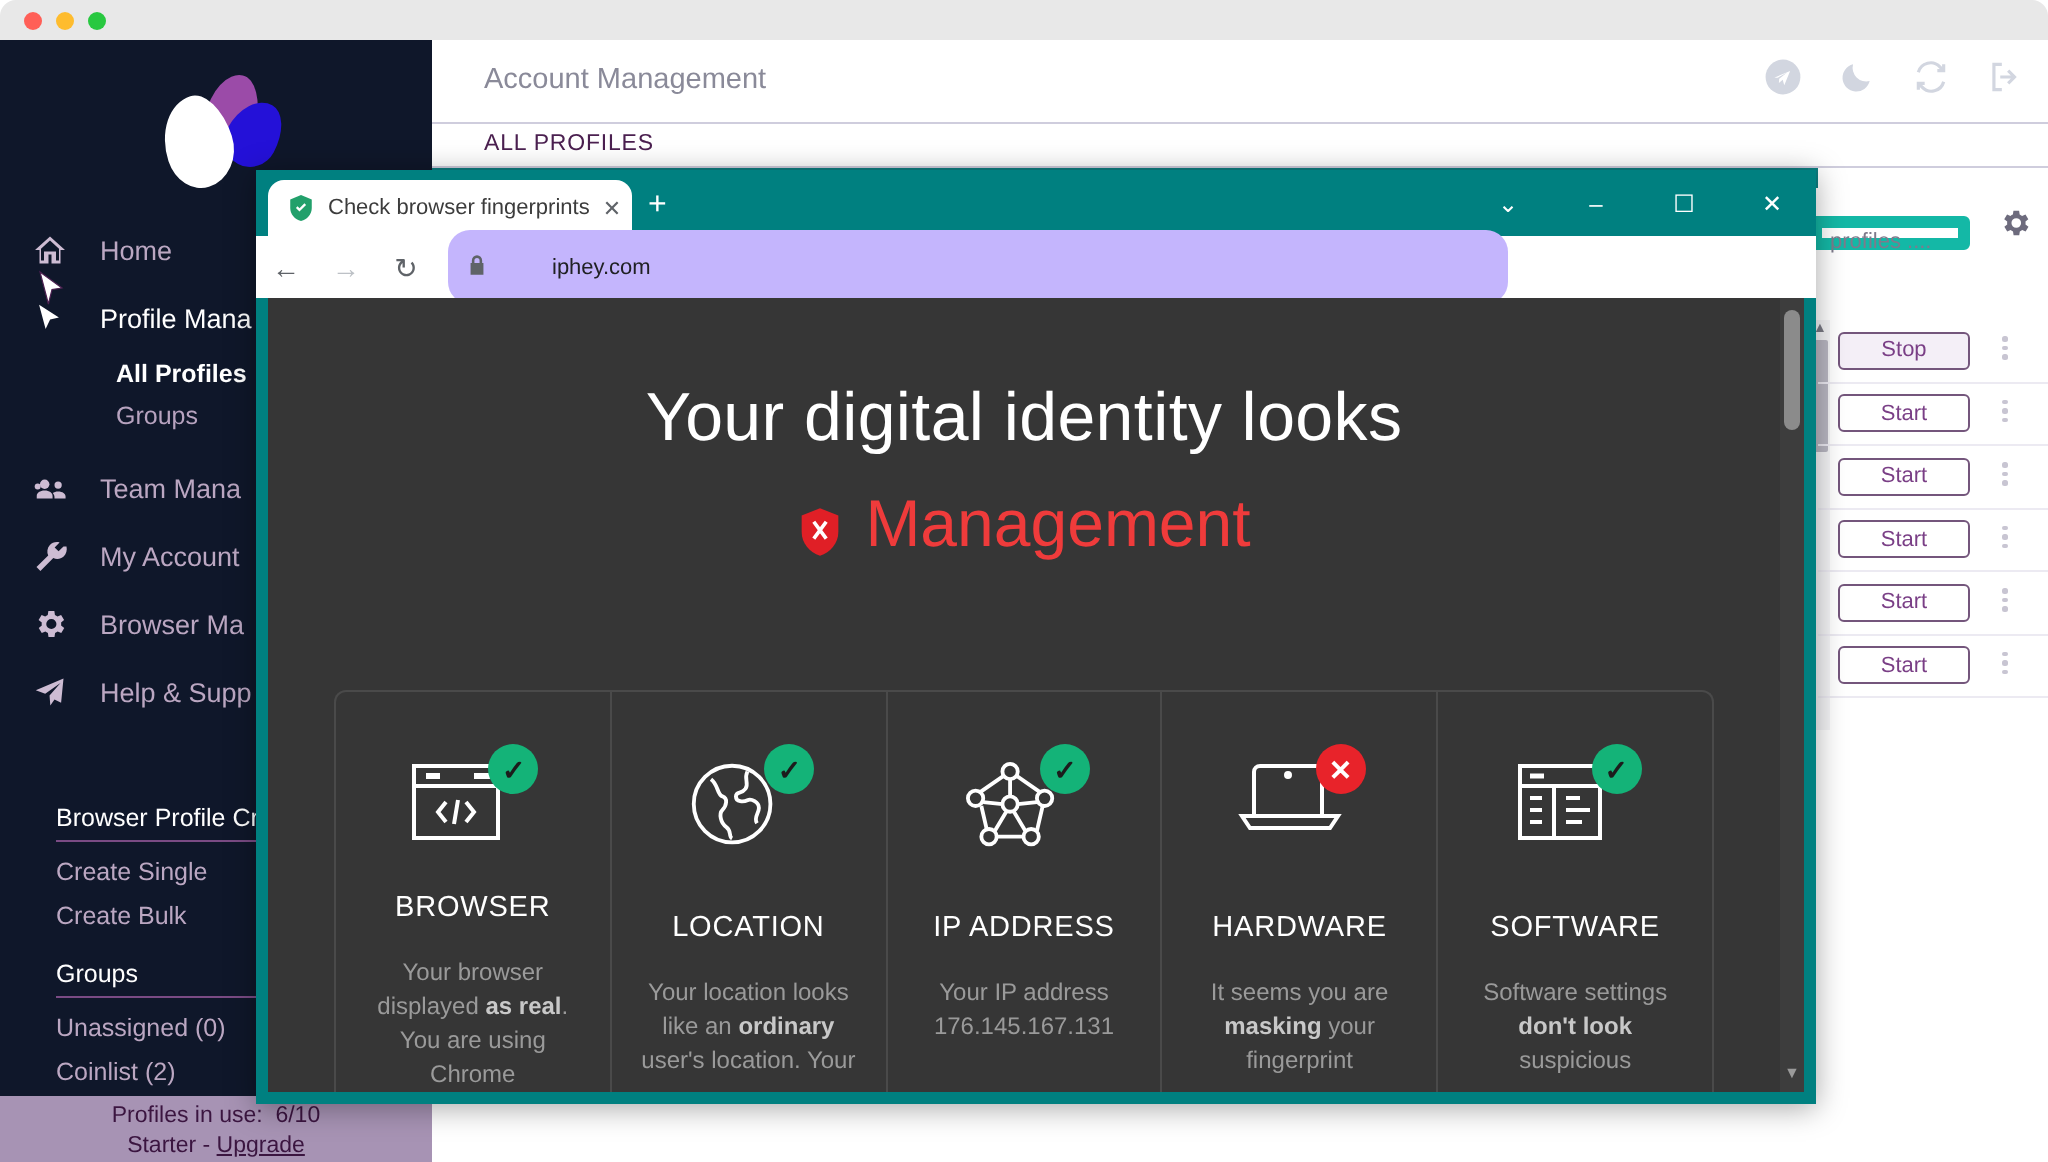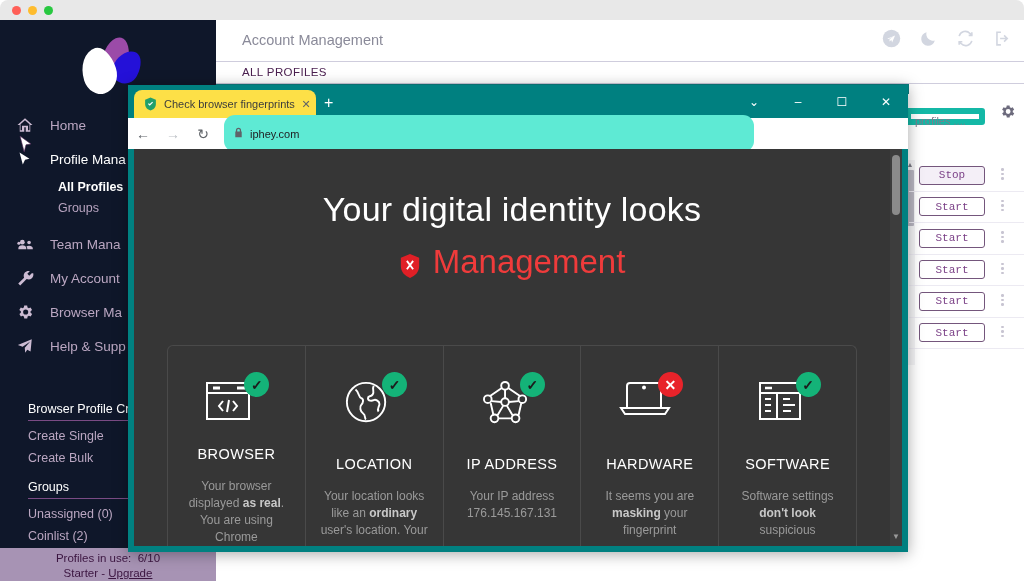--- a/index.html
+++ b/index.html
@@ -131,21 +131,21 @@
     color:#6d6b7d; font-size:17px; line-height:1;
   }
 
   
   .rows {
     position:absolute; left:693px; top:140px; width:115px; height:205px;
   }
   .row {
     position:relative; height:31.5px;
     border-bottom:1px solid #eceaf2;
-    display:flex; align-items:center;font-family:Liberation Mono, monospace;
+    display:flex; align-items:center;
   }
   .row-btn {
     width:66px; height:19px; border:1px solid #74567c; border-radius:3px;
     background:#ffffff; color:#7a3f86; font-size:11px;
     display:flex; align-items:center; justify-content:center;
     margin-left:10px;
   }
   .row-btn.stop { background:#f4eff7; }
   .kebab {
     position:absolute; left:92px; top:8px; width:3px;
@@ -172,21 +172,21 @@
     background:#008080;
     box-shadow: 0 2px 14px rgba(0,0,0,0.35);
     overflow:hidden;
   }
   .chrome-tabstrip {
     position:absolute; left:0; top:0; width:780px; height:33px;
     background:#008080;
   }
   .tab {
     position:absolute; left:6px; top:5px; width:182px; height:28px;
-    background:#fde047; border-radius:8px 8px 0 0;
+    background:#ffffff; border-radius:8px 8px 0 0;
     display:flex; align-items:center; padding-left:10px;
   }
   .tab .shield {
     width:13px; height:14px; margin-right:7px; flex:0 0 13px;
   }
   .tab .tab-title {
     font-size:11px; color:#3c3c3c; white-space:nowrap; overflow:hidden;
     flex:1;
   }
   .tab .tab-close {
@@ -207,22 +207,22 @@
   .chrome-toolbar {
     position:absolute; left:0; top:33px; width:780px; height:31px;
     background:#ffffff; display:flex; align-items:center;
   }
   .nav-btn {
     width:30px; text-align:center; font-size:14px; color:#5f6368;
   }
   .nav-btn.dim { color:#bdc1c6; }
   .omnibox {
     margin-left:6px; width:530px; height:37px; border-radius:11px;
-    background:#5eead4; display:flex; align-items:center; padding-left:10px;
-    font-size:11px; color:#202124;
+    background:#c4b5fd; display:flex; align-items:center; padding-left:10px;
+    font-size:11px; color:#202124;gap:26px;
   }
   .omnibox .lock { font-size:9px; margin-right:7px; color:#5f6368; }
   .toolbar-right {
     position:absolute; right:4px; top:33px; height:31px;
     display:flex; align-items:center; gap:2px;
   }
   .share-ico { width:22px; text-align:center; font-size:12px; color:#5f6368; }
   .bookmark-chip {
     display:flex; align-items:center; gap:5px; padding:0 7px; height:21px;
     font-size:11px; color:#3c4043;

